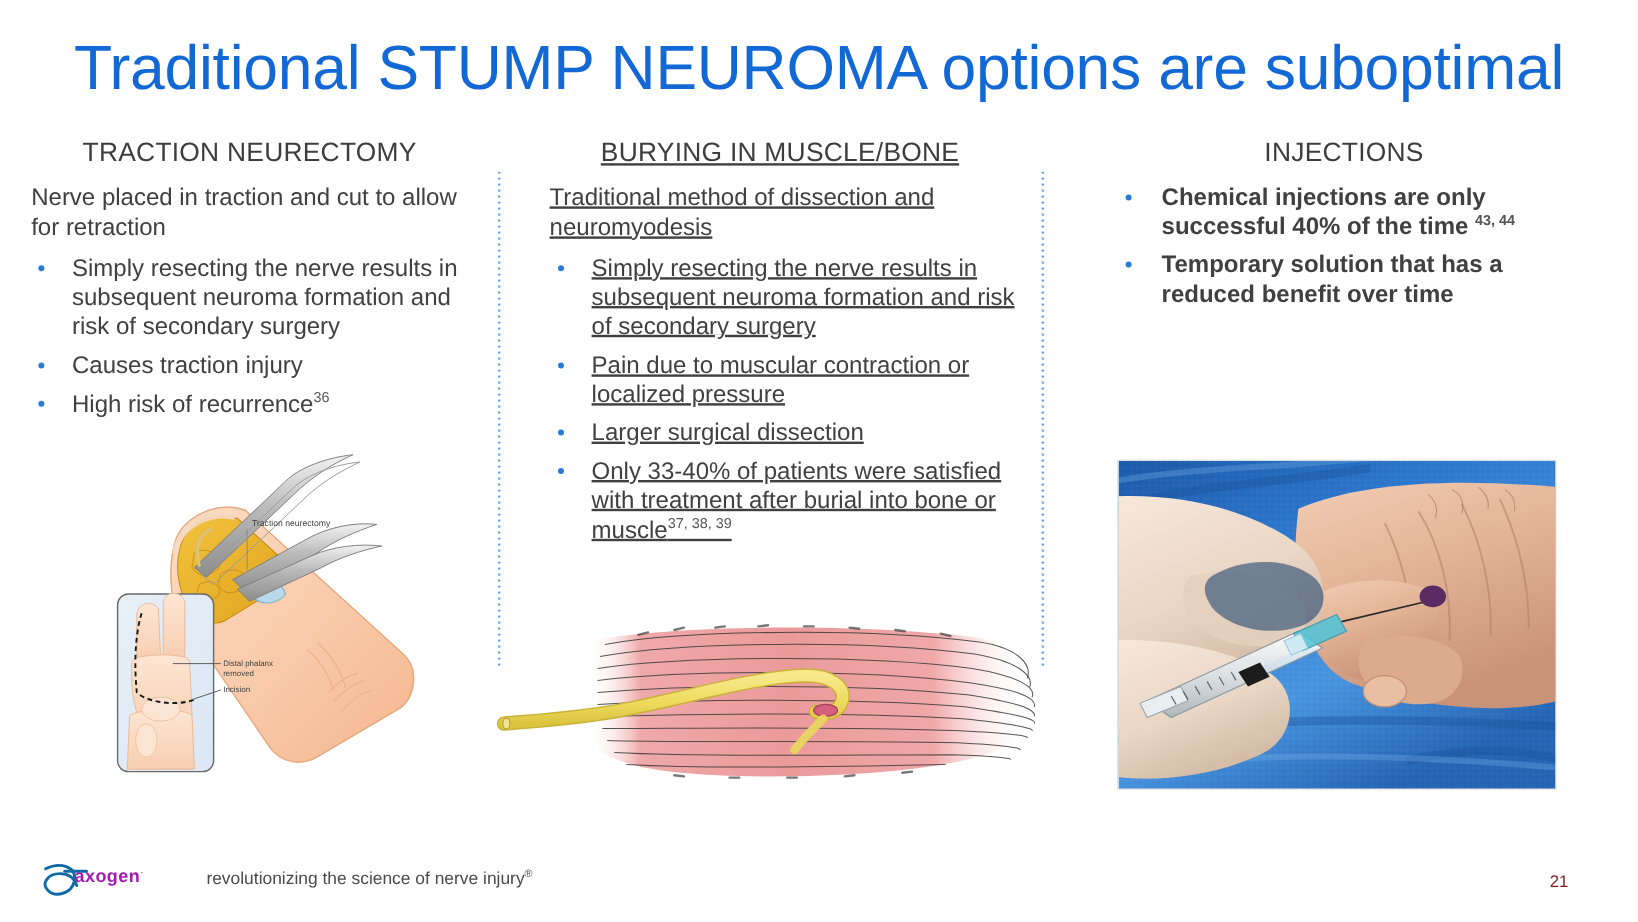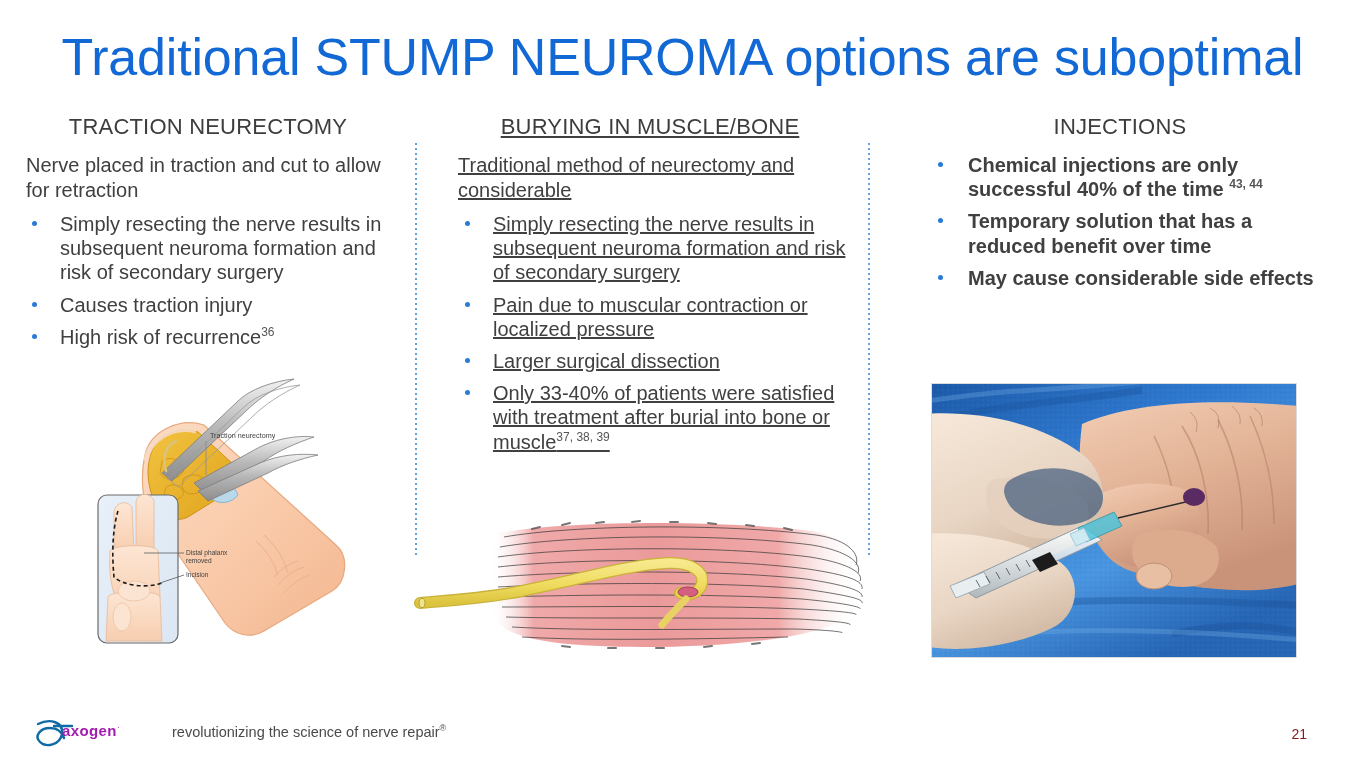--- a/index.html
+++ b/index.html
@@ -155,21 +155,21 @@
       </li>
       <li>
         <span class="dot"></span>
         <span>High risk of recurrence</span><sup>36</sup>
       </li>
     </ul>
   </div>
 
   <div class="col c2">
     <div class="col-head">BURYING IN MUSCLE/BONE</div>
-    <div class="lead">Traditional method of neurectomy and considerable</div>
+    <div class="lead">Traditional method of dissection and neuromyodesis</div>
     <ul class="bullets">
       <li>
         <span class="dot"></span>
         <span>Simply resecting the nerve results in subsequent neuroma formation and risk of secondary surgery</span><sup></sup>
       </li>
       <li>
         <span class="dot"></span>
         <span>Pain due to muscular contraction or localized pressure</span><sup></sup>
       </li>
       <li>
@@ -186,24 +186,20 @@
   <div class="col c3">
     <div class="col-head">INJECTIONS</div>
     <ul class="bullets">
       <li>
         <span class="dot"></span>
         <span>Chemical injections are only successful 40% of the time </span><sup>43, 44</sup>
       </li>
       <li>
         <span class="dot"></span>
         <span>Temporary solution that has a reduced benefit over time</span><sup></sup>
-      </li>
-      <li>
-        <span class="dot"></span>
-        <span>May cause considerable side effects</span><sup></sup>
       </li>
     </ul>
   </div>
 
   <div class="fig1">
     <svg viewBox="0 0 260 310" width="260" height="310" xmlns="http://www.w3.org/2000/svg">
       <defs>
         <linearGradient id="skin" x1="0" y1="0" x2="1" y2="1">
           <stop offset="0%" stop-color="#fcdcc4"></stop>
           <stop offset="55%" stop-color="#f9c9a8"></stop>
@@ -447,16 +443,16 @@
 
   <div class="footer-logo">
     <svg viewBox="0 0 60 36" width="60" height="36" xmlns="http://www.w3.org/2000/svg">
       <g fill="none" stroke="#0f6aa5" stroke-width="2.4" stroke-linecap="round">
         <path d="M10 10 C22 4 36 8 34 20 C32 31 18 34 12 28 C6 22 12 14 22 14 C30 14 34 18 36 24"></path>
         <path d="M26 12 L44 12"></path>
       </g>
     </svg>
   </div>
   <div class="brand-word"><span>axogen</span><span class="reg">·</span></div>
-  <div class="tagline"><span>revolutionizing the science of nerve repair</span><span class="reg">®</span></div>
+  <div class="tagline"><span>revolutionizing the science of nerve injury</span><span class="reg">®</span></div>
   <div class="page-num">21</div>
 
 </div>
 
 </body></html>

